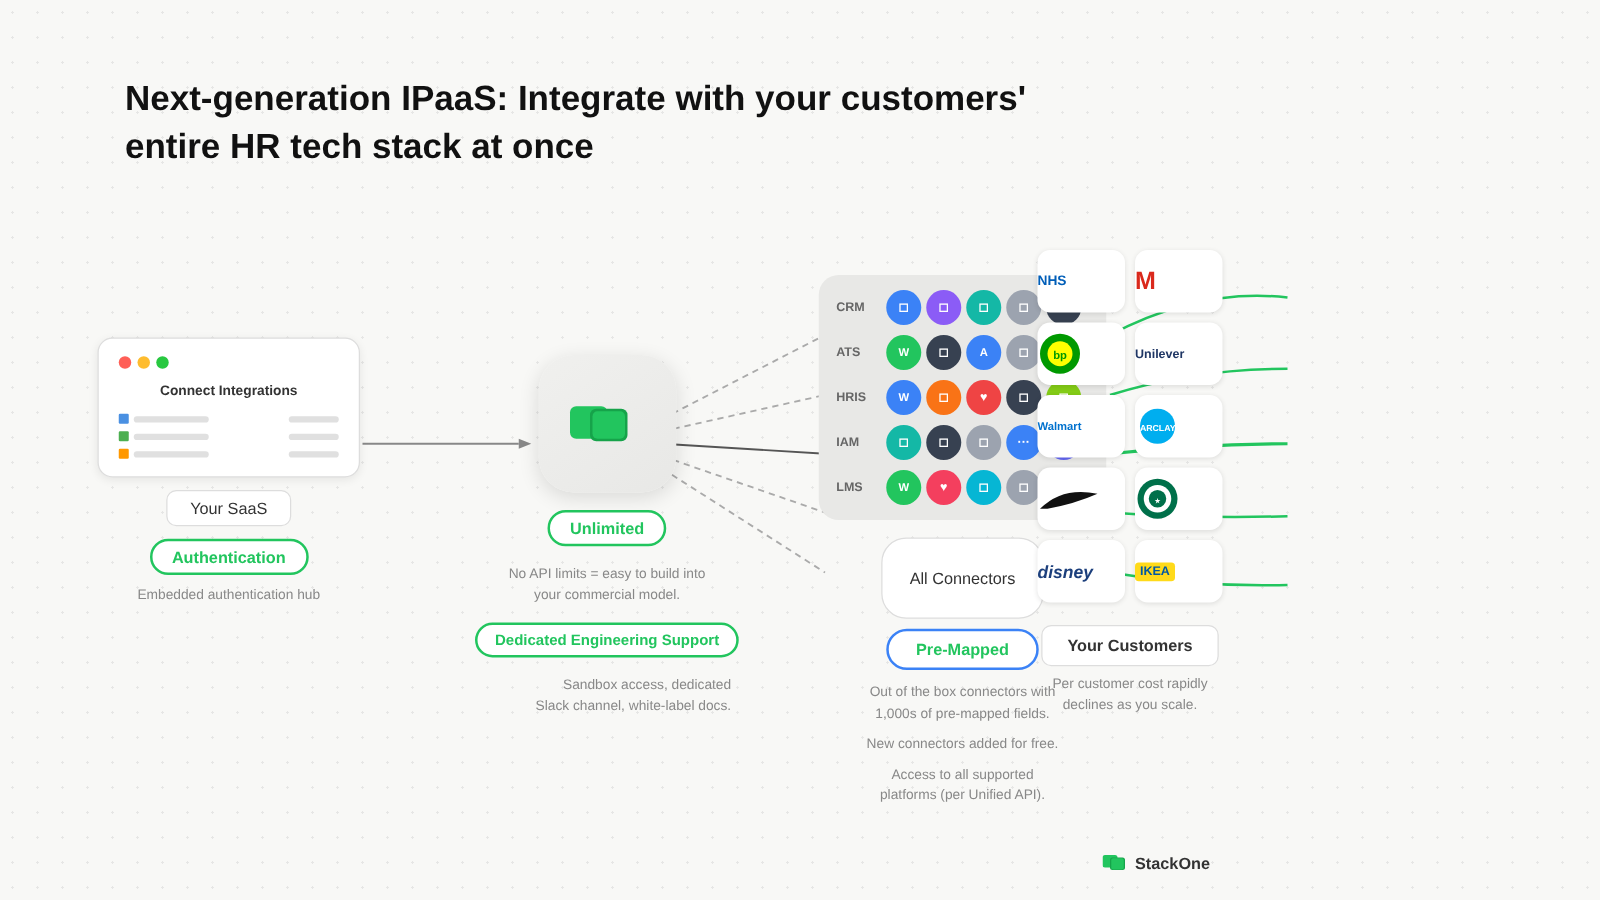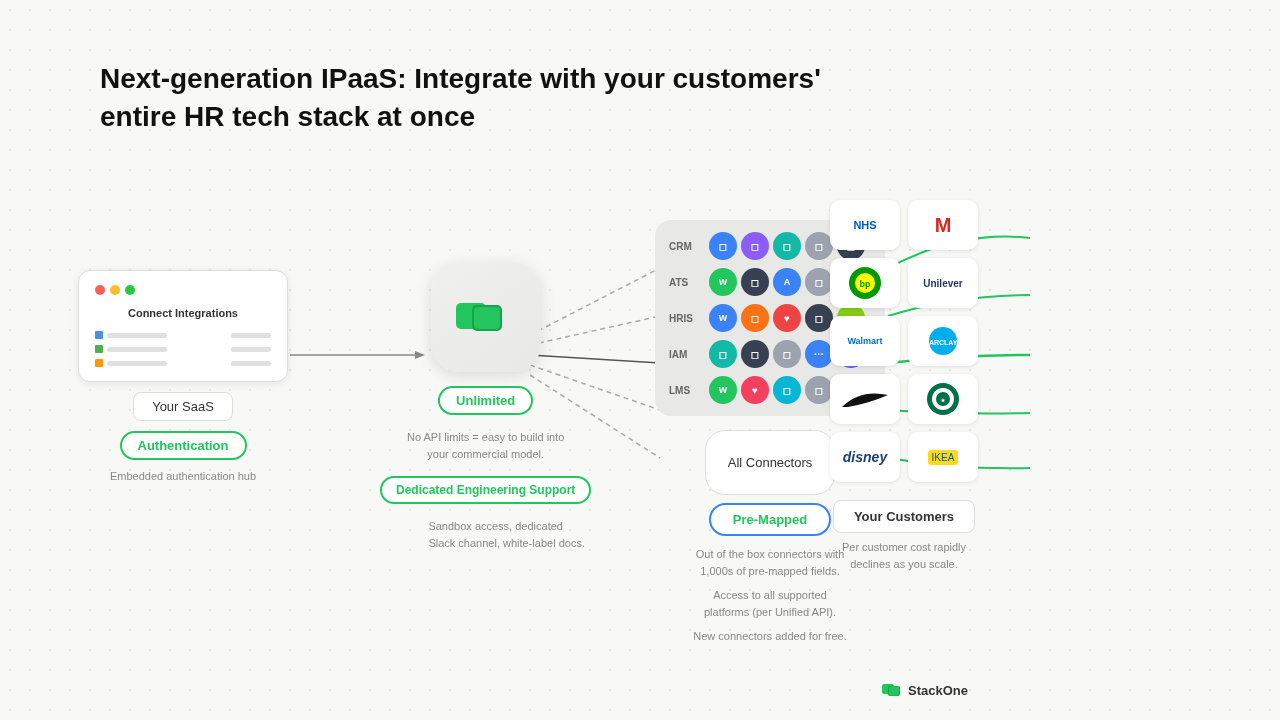--- a/index.html
+++ b/index.html
@@ -116,21 +116,21 @@
     .auth-desc {
       font-size: 11px;
       color: #888;
       text-align: center;
     }
 
     
     .col-stackone {
       position: absolute;
       left: 380px;
-      top: 262px;
+      top: 284px;
       display: flex;
       flex-direction: column;
       align-items: center;
       gap: 14px;
     }
 
     .stackone-box {
       width: 110px;
       height: 110px;
       background: linear-gradient(145deg, #f0f0ee, #e8e8e6);
@@ -170,21 +170,21 @@
       padding: 5px 14px;
       font-size: 12px;
       color: #22c55e;
       font-weight: 600;
       text-align: center;
     }
 
     .eng-support-desc {
       font-size: 11px;
       color: #888;
-      text-align: left;
+      text-align: right;
       line-height: 1.5;
       margin-left: 42px;
     }
 
     
     .col-connectors {
       position: absolute;
       left: 655px;
       top: 220px;
     }
@@ -302,21 +302,21 @@
       gap: 8px;
     }
 
     .customer-logo {
       width: 70px;
       height: 50px;
       background: #fff;
       border-radius: 10px;
       display: flex;
       align-items: center;
-      justify-content: center;
+      justify-content: flex-start;
       box-shadow: 0 1px 4px rgba(0,0,0,0.1);
       font-size: 9px;
       font-weight: 700;
       overflow: hidden;
     }
 
     .your-customers-label {
       background: #fff;
       border: 1px solid #ddd;
       border-radius: 8px;
@@ -505,22 +505,22 @@
       </div>
     </div>
 
     <div class="connectors-buttons">
       <div class="all-connectors-btn">All Connectors</div>
       <div class="pre-mapped-btn">Pre-Mapped</div>
     </div>
 
     <div class="connectors-desc">
       <p>Out of the box connectors with<br>1,000s of pre-mapped fields.</p>
+      <p>New connectors added for free.</p>
       <p>Access to all supported<br>platforms (per Unified API).</p>
-      <p>New connectors added for free.</p>
     </div>
   </div>
 
   <div class="col-customers">
     <div class="customer-grid">
 
       <div class="customer-logo">
         <span class="logo-nhs">NHS</span>
       </div>
 
@@ -564,21 +564,21 @@
           <circle cx="18" cy="18" r="7" fill="#00704A"></circle>
           <text x="18" y="21" text-anchor="middle" font-size="5" fill="white" font-weight="700">★</text>
         </svg>
       </div>
 
       <div class="customer-logo">
         <span class="logo-disney">disney</span>
       </div>
 
       <div class="customer-logo">
-        <span style="color:#0058a3; font-size:10px; font-weight:400; background:#ffda1a; padding:2px 4px; border-radius:3px;">IKEA</span>
+        <span style="color:#0058a3; font-size:10px; font-weight:700; background:#ffda1a; padding:2px 4px; border-radius:3px;">IKEA</span>
       </div>
     </div>
 
     <div style="margin-top: 10px; display:flex; flex-direction:column; align-items:center; gap:6px;">
       <div class="your-customers-label">Your Customers</div>
       <div class="customers-desc">Per customer cost rapidly<br>declines as you scale.</div>
     </div>
   </div>
 
   <div class="footer-brand">

